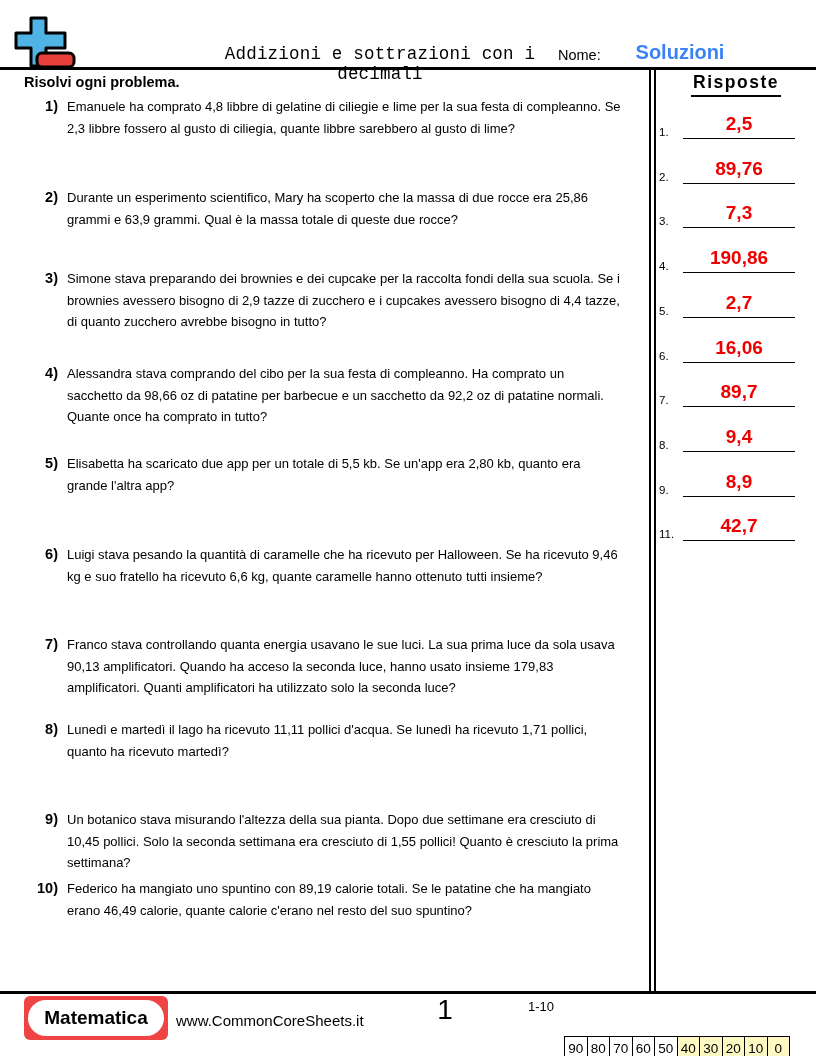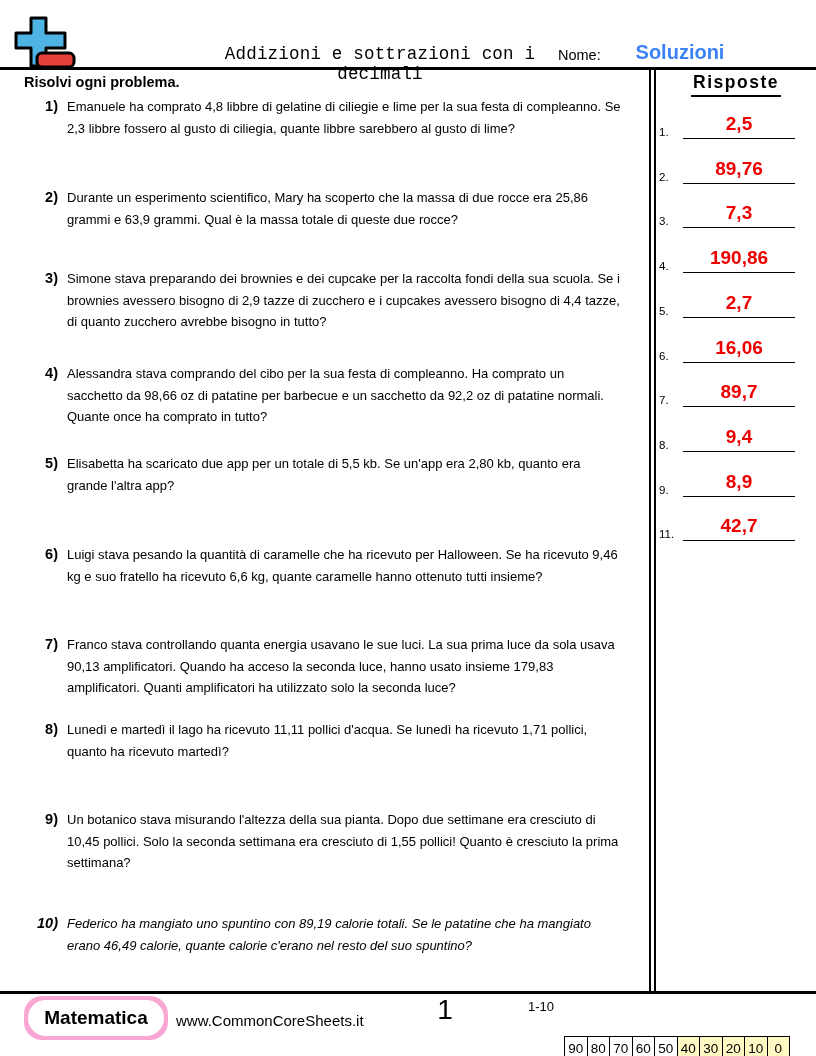--- a/index.html
+++ b/index.html
@@ -37,21 +37,21 @@
   .problem .ptext { flex:1; font-size:13px; line-height:21.5px; max-width:556px; }
   .p1  { top:96px; }
   .p2  { top:187px; }
   .p3  { top:268px; }
   .p4  { top:363px; }
   .p5  { top:453px; }
   .p6  { top:544px; }
   .p7  { top:634px; }
   .p8  { top:719px; }
   .p9  { top:809px; }
-  .p10 { top:913px;font-style:italic; }
+  .p10 { top:878px; }
 
   
   .answers { position:absolute; left:656px; top:0; width:160px; height:992px; }
   .answers-heading {
     position:absolute; left:0; top:72px; width:160px; text-align:center;
   }
   .answers-heading span {
     display:inline-block; font-size:17.5px; font-weight:bold; letter-spacing:1.5px;
     border-bottom:2.5px solid #000; padding:0 2px 2px 2px;
   }
@@ -64,21 +64,21 @@
   }
   .answer-value { font-size:19px; font-weight:bold; color:#ee0000; padding-bottom:3px; }
   .a1  { top:107px; } .a2  { top:152px; } .a3  { top:196px; } .a4  { top:241px; }
   .a5  { top:286px; } .a6  { top:331px; } .a7  { top:375px; } .a8  { top:420px; }
   .a9  { top:465px; } .a10 { top:509px; }
 
   
   .footer-rule { position:absolute; left:0; top:991px; width:816px; height:2.5px; background:#000; }
   .brand-badge {
     position:absolute; left:24px; top:996px; width:144px; height:44px;
-    background:#f9a8d4; border-radius:18px; padding:4px;text-align:center;
+    background:#ef4444; border-radius:6px; padding:4px;text-align:center;
   }
   .brand-pill {
     width:100%; height:100%; background:#fff; border-radius:999px;
     display:flex; align-items:center; justify-content:center;
     font-size:19px; font-weight:bold;
   }
   .site-url { position:absolute; left:176px; top:1012px; font-size:15px; }
   .page-number { position:absolute; left:400px; top:994px; width:90px; text-align:center; font-size:28px; }
   .score-label { position:absolute; left:528px; top:999px; font-size:13px; }
   .score-table { position:absolute; left:564px; top:996px; border-collapse:collapse;margin-top:40px; }

